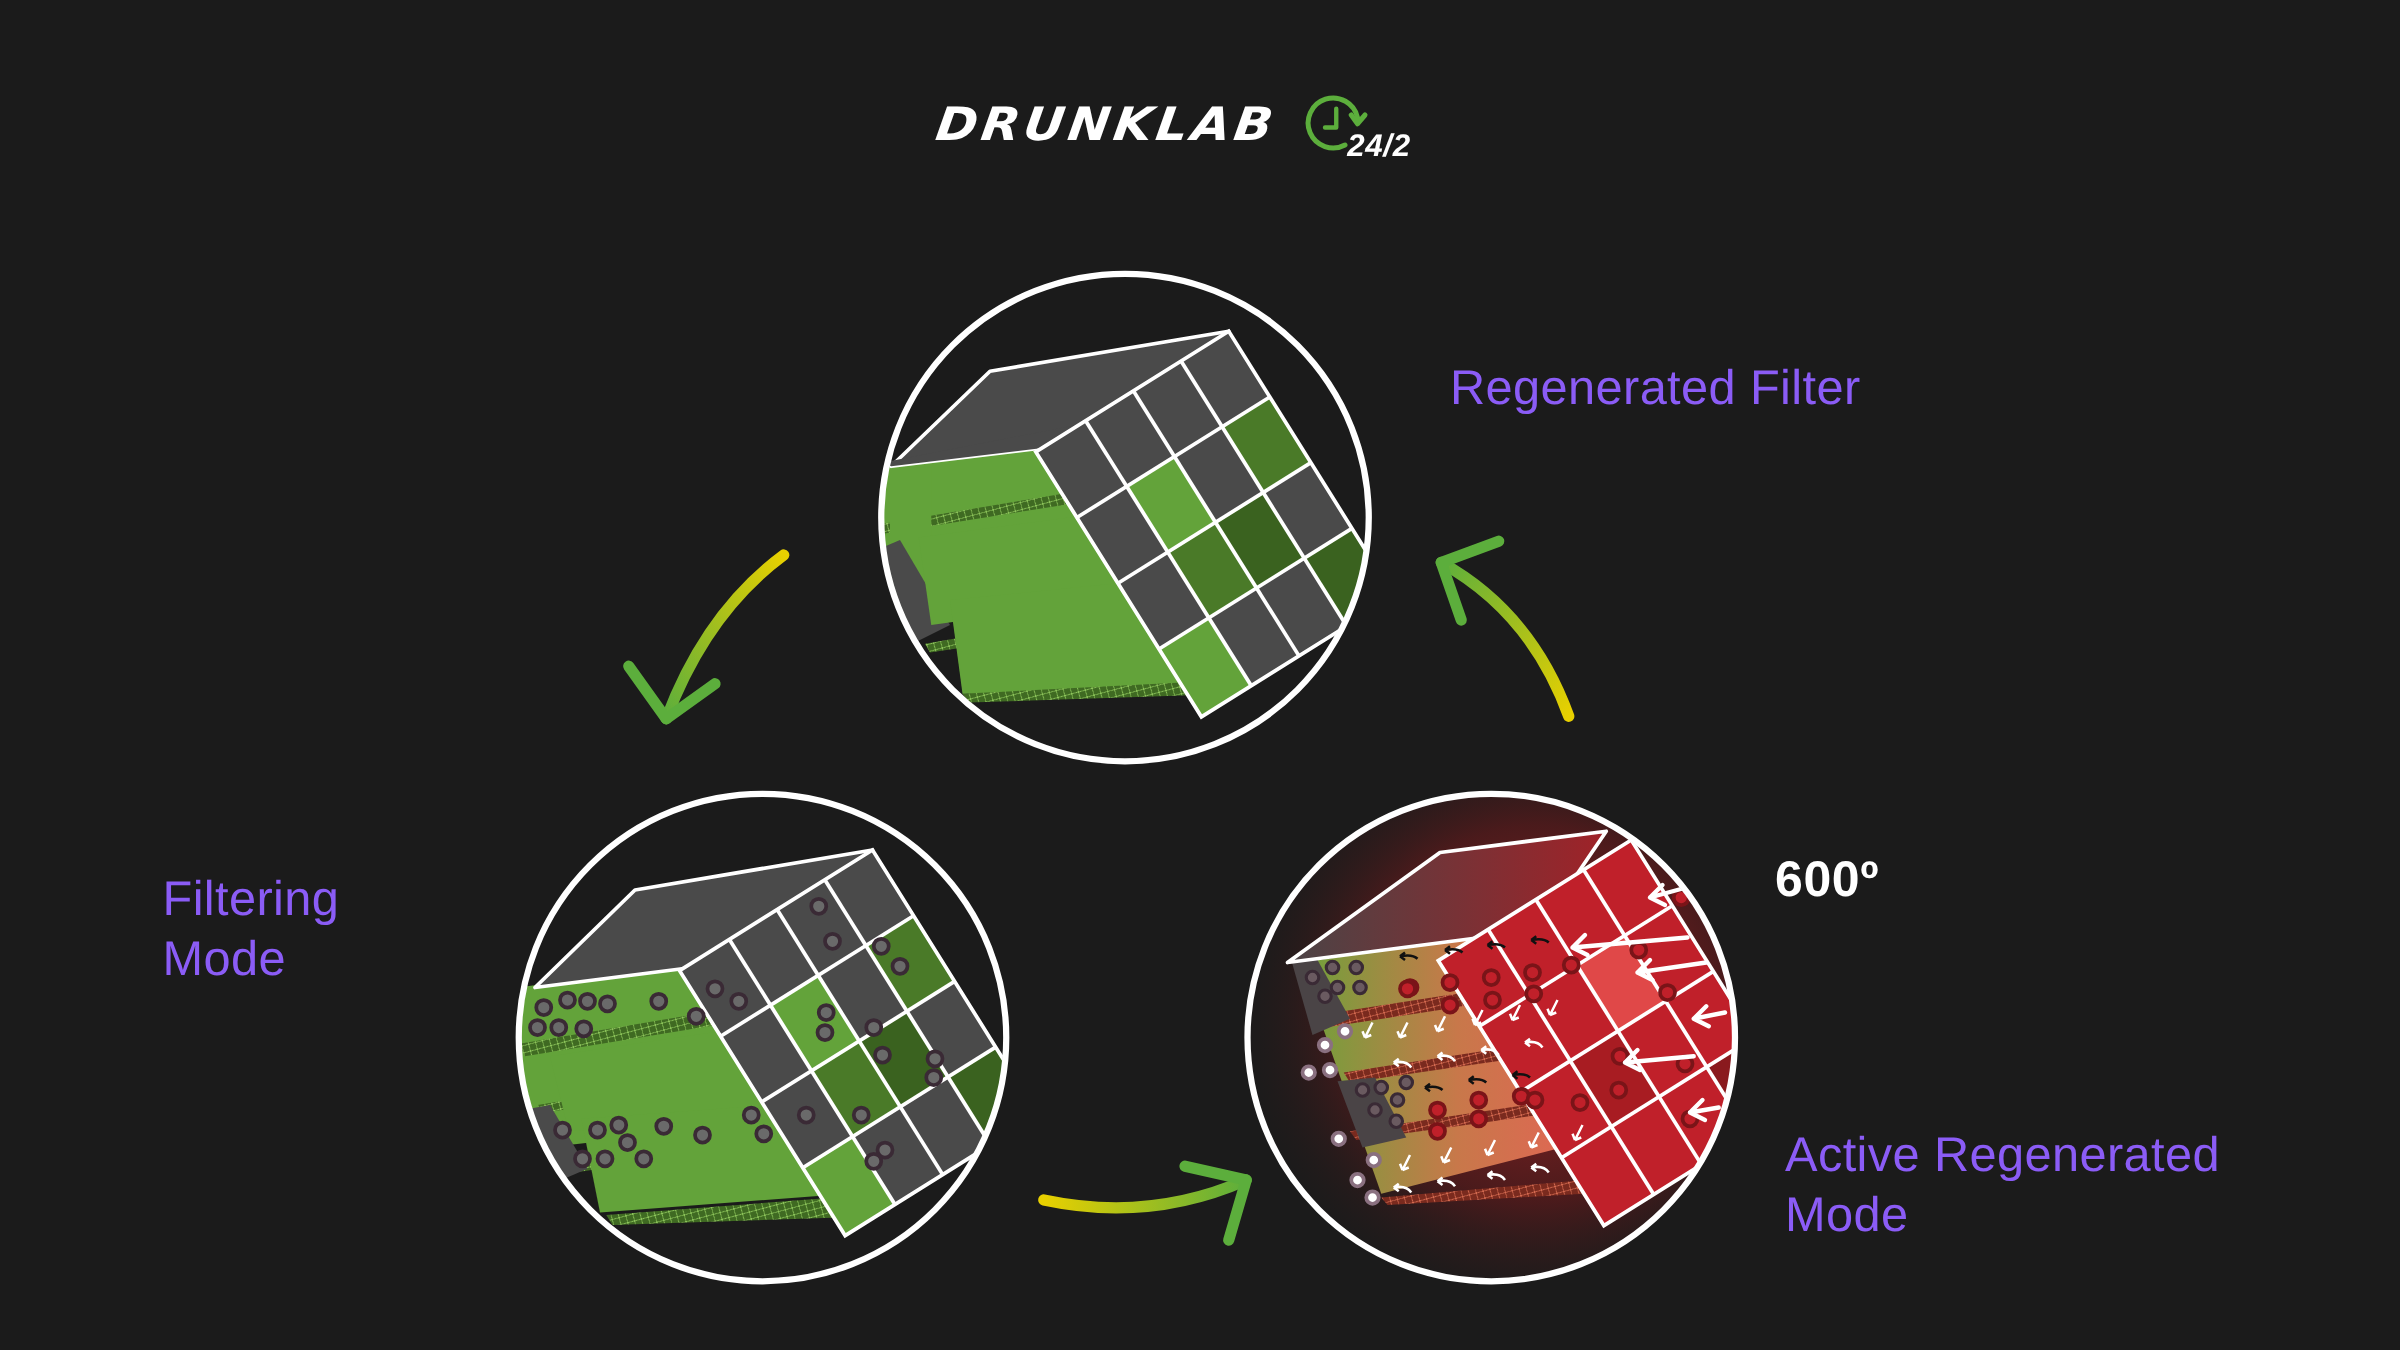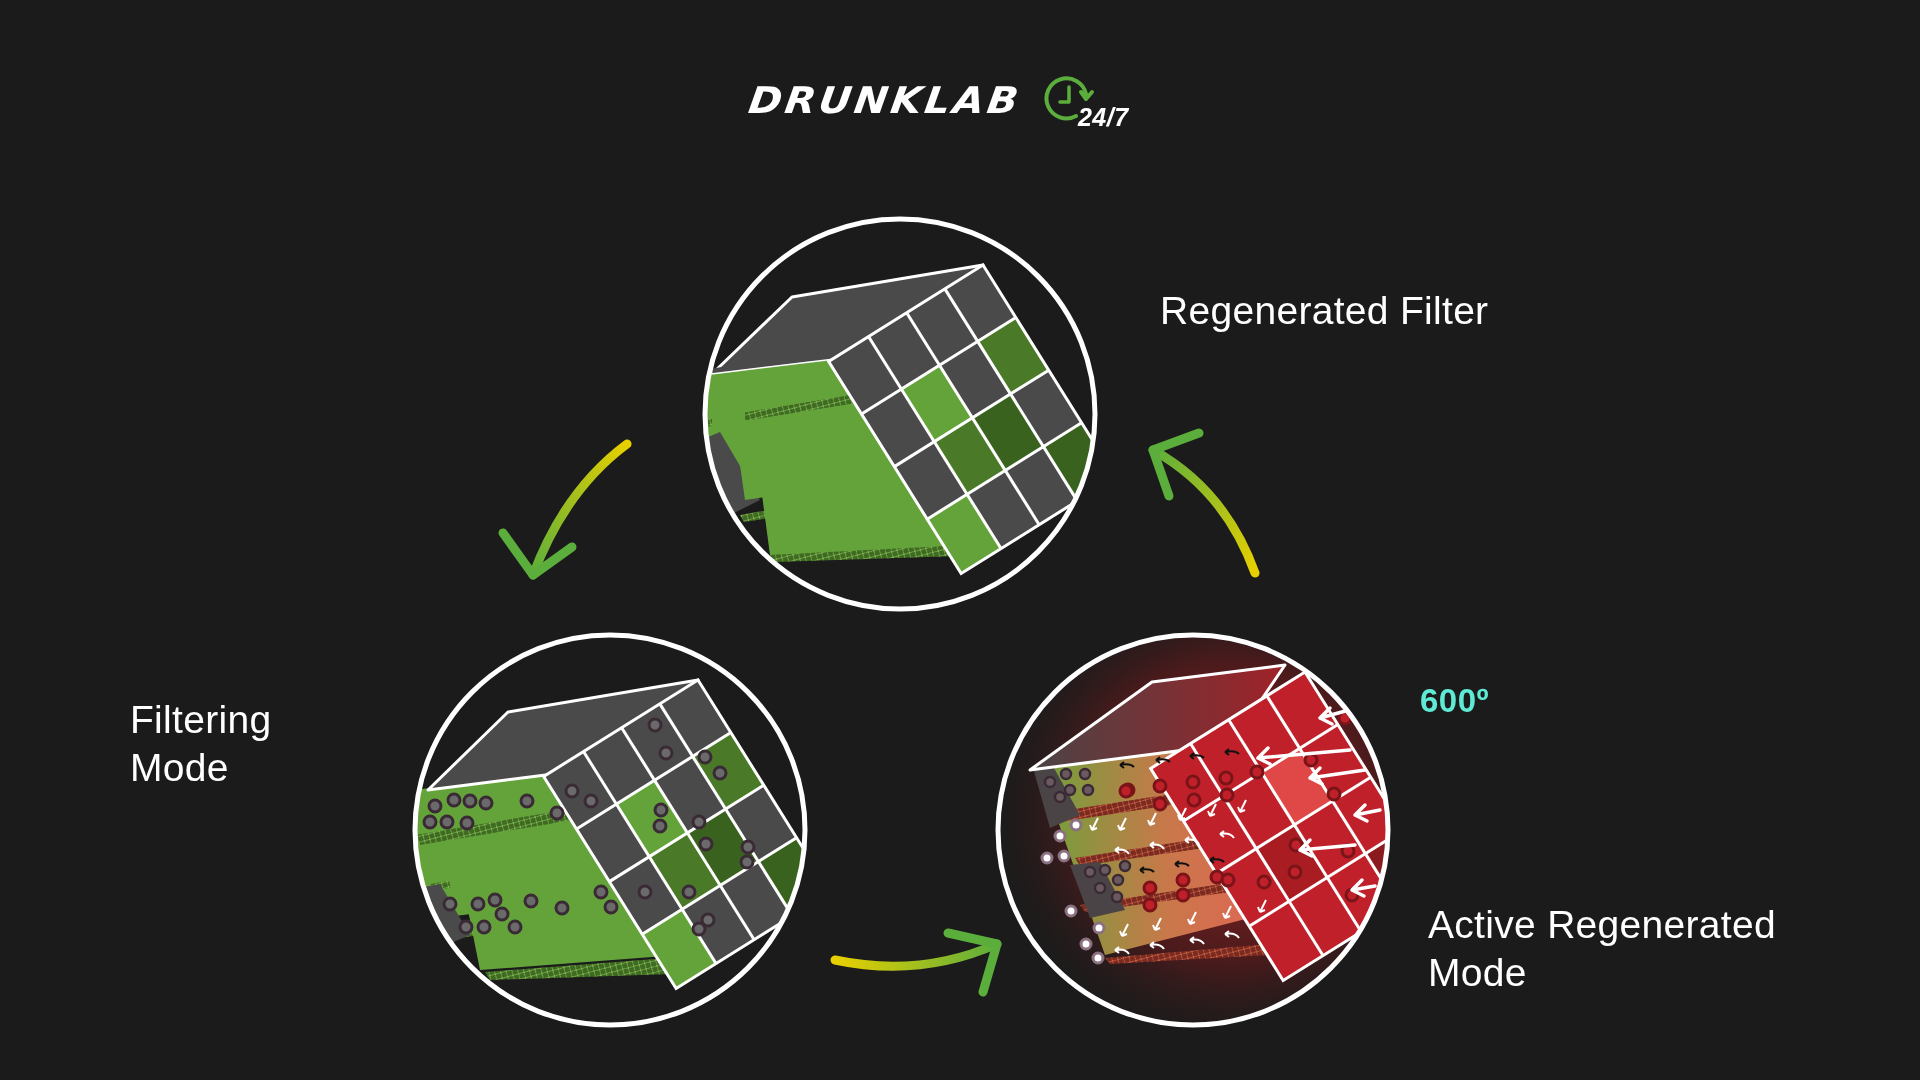--- a/index.html
+++ b/index.html
@@ -9,31 +9,31 @@
       position: relative;
       font-family: "Liberation Sans", "DejaVu Sans", sans-serif;
       color: #ffffff;
     }
     .stage { position: absolute; left: 0; top: 0; width: 1920px; height: 1080px; }
     .label {
       position: absolute;
       font-size: 39px;
       line-height: 48px;
       font-weight: 400;
-      color: #ffffff;
+      color: #8b5cf6;
       letter-spacing: 0.3px;
       white-space: nowrap;
     }
     .label span { display: block; }
     #lbl-regenerated { left: 1160px; top: 287px; }
     #lbl-filtering { left: 130px; top: 696px; }
     #lbl-active { left: 1428px; top: 901px; }
     #temp {
       position: absolute; left: 1420px; top: 682px;
-      font-size: 33px; font-weight: 700; color: #5eead4;
+      font-size: 40px; font-weight: 700; color: #ffffff;
       font-family: "Liberation Sans", sans-serif;
       letter-spacing: 0.5px;
     }
     #logo {
       position: absolute; left: 752px; top: 74px;
       height: 60px; display: flex; align-items: flex-start;
     }
     #logo-word {
       font-family: "DejaVu Sans", sans-serif;
       font-weight: 700;
@@ -353,21 +353,21 @@
   </svg>
 
   <div id="logo">
     <div id="logo-word">DRUNKLAB</div>
     <div id="logo-badge">
       <svg width="60" height="56" viewBox="0 0 60 56" style="position:absolute;left:0;top:0">
         <path d="M32 42 A20 20 0 1 1 42 20" fill="none" stroke="#5cae3c" stroke-width="4" stroke-linecap="round"></path>
         <path d="M37 18 L42 25 L48 18" fill="none" stroke="#5cae3c" stroke-width="4" stroke-linecap="round" stroke-linejoin="round"></path>
         <path d="M25 13 L25 28 L16 28" fill="none" stroke="#5cae3c" stroke-width="3.5" stroke-linecap="round" stroke-linejoin="round"></path>
       </svg>
-      <div id="logo-247">24/7</div>
+      <div id="logo-247">24/2</div>
     </div>
   </div>
 
   <div id="lbl-regenerated" class="label">
     <span>Regenerated Filter</span>
   </div>
   <div id="lbl-filtering" class="label">
     <span>Filtering</span>
     <span>Mode</span>
   </div>

